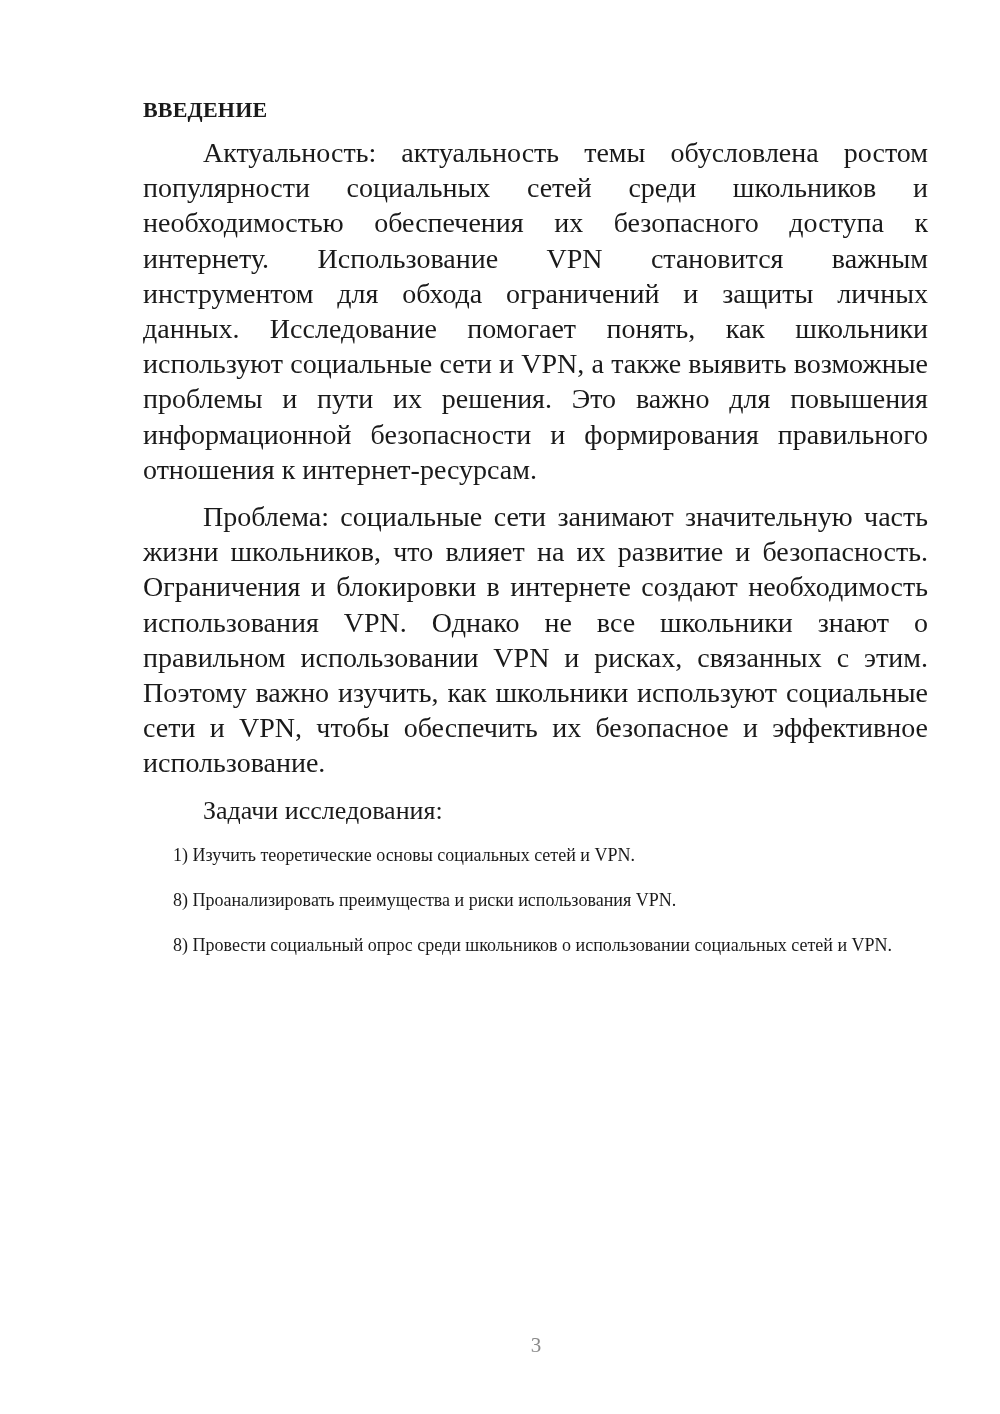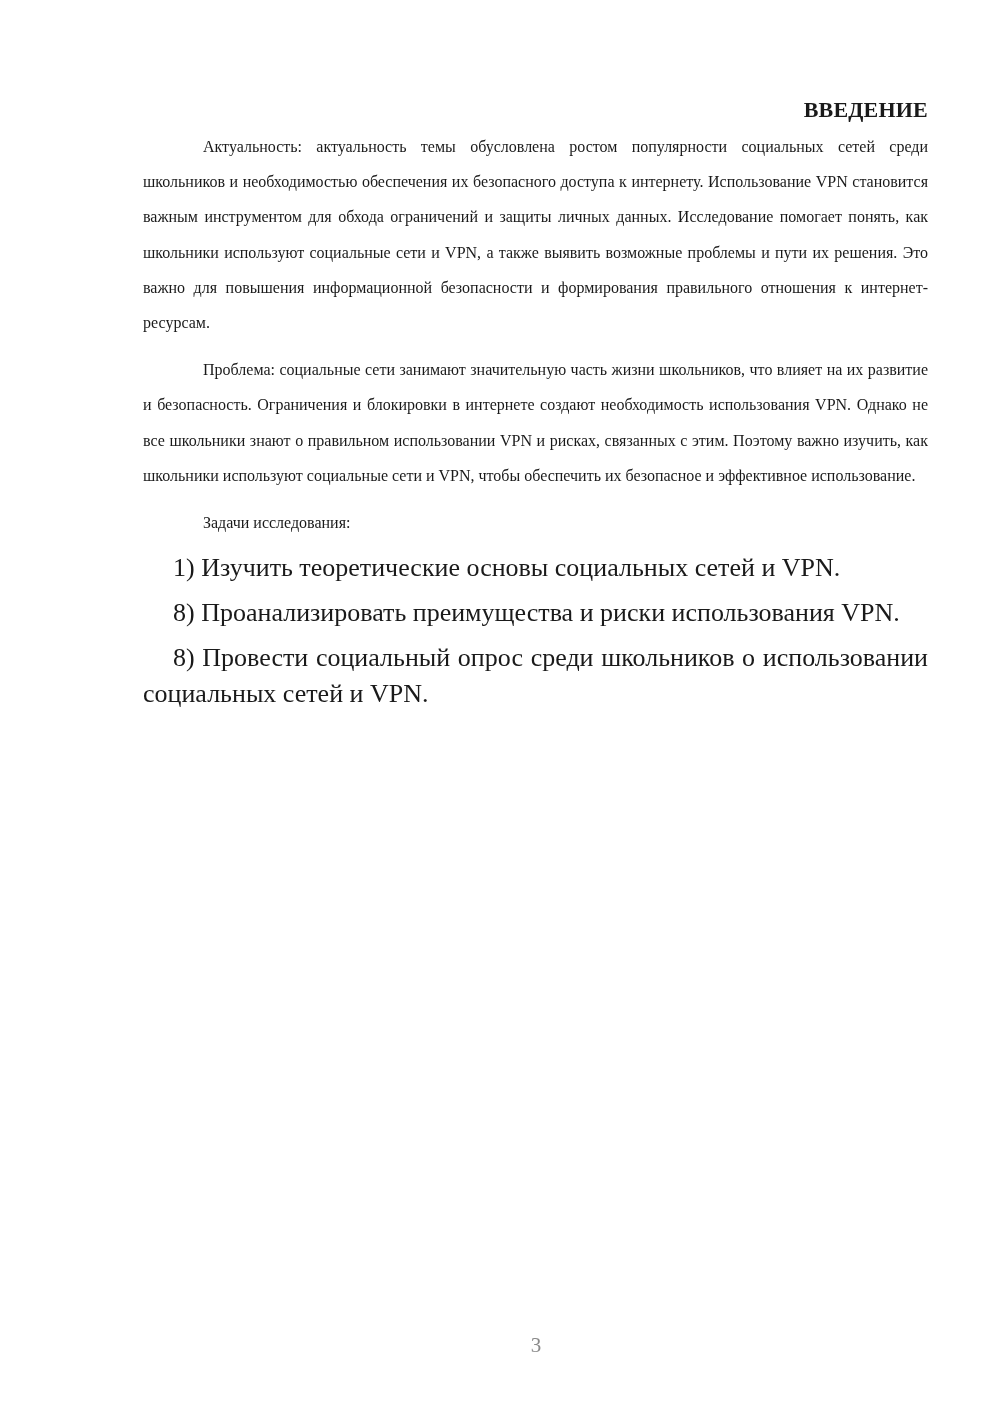--- a/index.html
+++ b/index.html
@@ -15,42 +15,42 @@
       font-family: "Liberation Serif", "DejaVu Serif", serif;
       color: #1a1a1a;
     }
     .page {
       position: absolute;
       left: 143px;
       top: 92px;
       width: 785px;
     }
     .title {
-      text-align: right;
+      text-align: left;
       font-weight: bold;
       font-size: 22px;
       line-height: 35px;
       margin: 0 0 1px 0;
       letter-spacing: 0.2px;
     }
     .para {
-      font-size: 16px;
+      font-size: 28px;
       line-height: 35.2px;
       text-align: justify;
       text-indent: 60px;
-      margin: 2px 0 12px 0;
+      margin: 8px 0 12px 0;
     }
     .list-heading {
-      font-size: 16px;
+      font-size: 26px;
       line-height: 35px;
       text-indent: 60px;
       margin: 0 0 10px 0;
     }
     .task {
-      font-size: 26px;
+      font-size: 18px;
       line-height: 35.2px;
       text-align: justify;
       text-indent: 30px;
       margin: 0 0 10px 0;
     }
     .page-number {
       position: absolute;
       top: 1333px;
       left: 0;
       width: 1000px;

